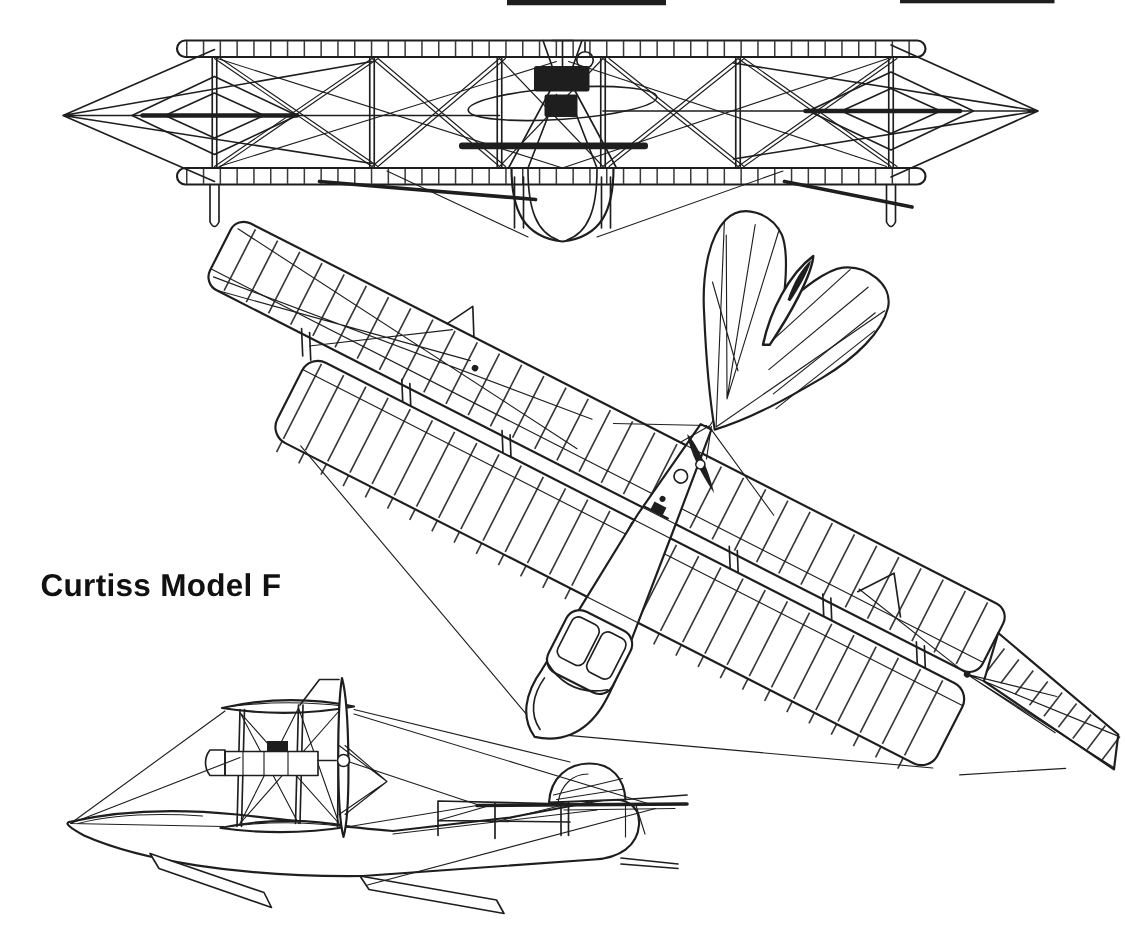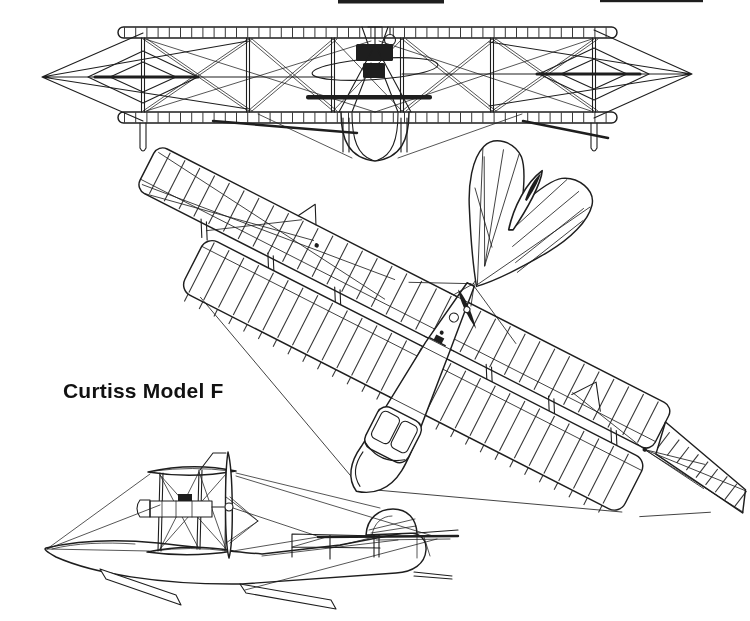--- a/index.html
+++ b/index.html
@@ -8,21 +8,21 @@
   .stage svg{position:absolute;left:0;top:0;}
   svg{stroke:#1e1e1e;fill:none;stroke-linecap:round;stroke-linejoin:round;}
   .t07{stroke-width:.75}
   .t1{stroke-width:1.1}
   .t14{stroke-width:1.45}
   .t25{stroke-width:2.5}
   .k{fill:#1e1e1e;stroke:none}
   .w{fill:#ffffff}
   .rib{stroke-linecap:butt;stroke-opacity:.88}
   .title{position:absolute;left:27px;top:379px;font-size:21px;font-weight:700;
-         color:#111;letter-spacing:.2px;white-space:nowrap;margin-left:36px;}
+         color:#111;letter-spacing:.2px;white-space:nowrap;}
 </style>
 </head>
 <body>
 
 <div class="stage">
 <svg width="750" height="621" viewBox="0 0 750 621">
 
   <g aria-label="front-view">
     <rect x="338" y="0" width="106" height="3.5" class="k"></rect>
     <rect x="600" y="0" width="103" height="2.2" class="k"></rect>

